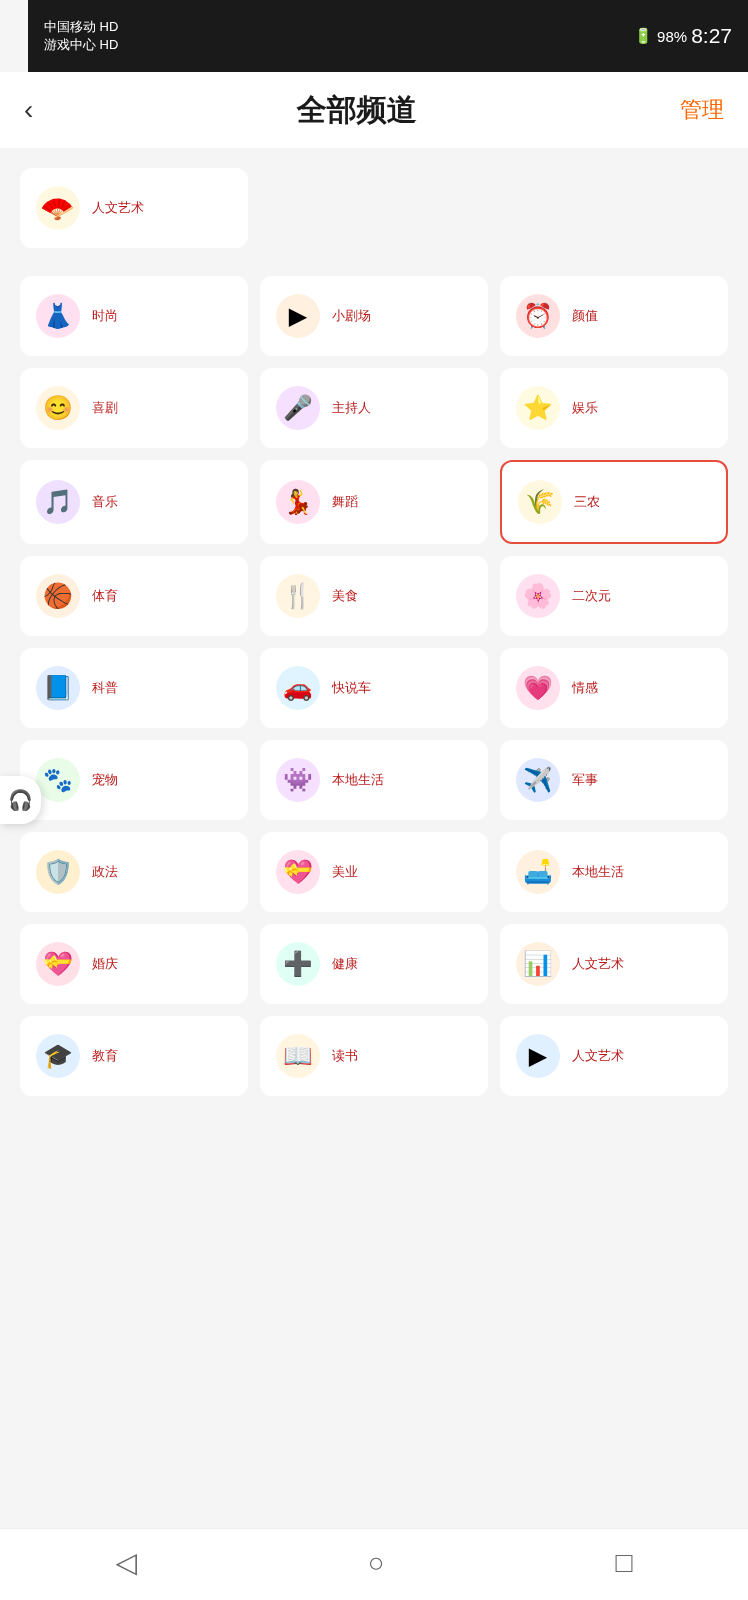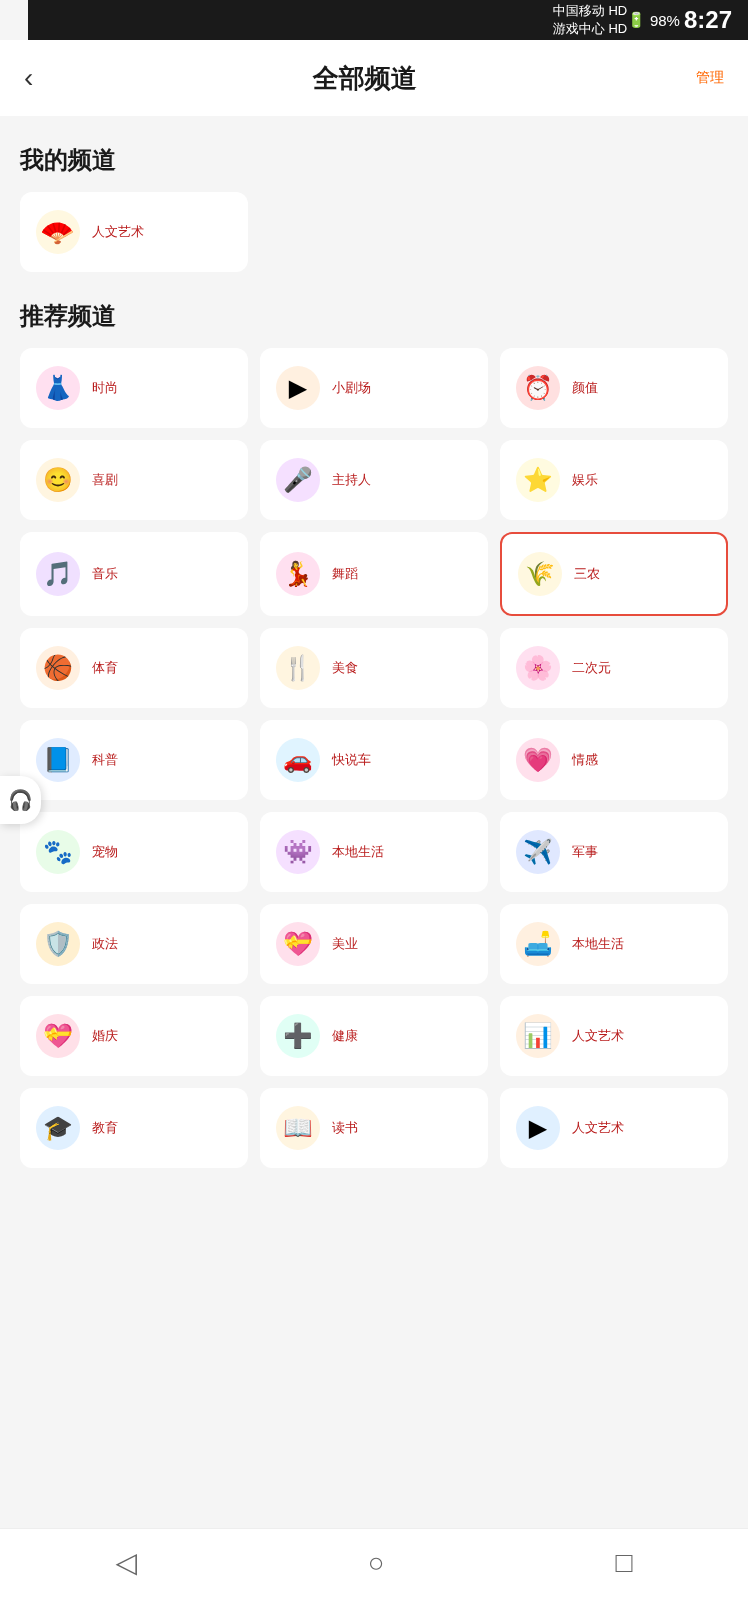--- a/index.html
+++ b/index.html
@@ -10,52 +10,52 @@
       font-family: -apple-system, 'PingFang SC', 'Microsoft YaHei', sans-serif;
       display: flex;
       flex-direction: column;
     }
 
     
     .status-bar {
       background: #1a1a1a;
       color: white;
       display: flex;
-      justify-content: flex-end;
+      justify-content: space-between;
       align-items: center;
       padding: 6px 16px;
       font-size: 18px;
-      height: 40px;
+      height: 72px;
       margin-left: 28px;
     }
     .status-left { display: flex; flex-direction: column; font-size: 13px; line-height: 1.4; }
     .status-right { display: flex; align-items: center; gap: 4px; font-size: 15px; }
-    .time { font-size: 24px; font-weight: 700; }
+    .time { font-size: 21px; font-weight: 400; }
 
     
     .header {
       background: white;
       display: flex;
       align-items: center;
       justify-content: space-between;
       padding: 18px 24px;
       height: 76px;
     }
     .header-title {
-      font-size: 26px;
+      font-size: 30px;
       font-weight: 700;
       color: #1a1a1a;
     }
     .header-back {
       font-size: 28px;
       color: #333;
       cursor: pointer;
     }
     .header-manage {
-      font-size: 14px;
+      font-size: 22px;
       color: #ff6600;
       cursor: pointer;
     }
 
     
     .content {
       flex: 1;
       padding: 20px 20px 30px;
       background: #f5f5f5;
     }
@@ -165,29 +165,27 @@
 <div class="header">
   <span class="header-back">‹</span>
   <span class="header-title">全部频道</span>
   <span class="header-manage">管理</span>
 </div>
 
 <div class="float-btn">🎧</div>
 
 <div class="content">
 
-  <div class="section-title">我的频道</div>
   <div class="my-channels-grid">
     <div class="channel-card">
       <div class="channel-icon" style="background:#fff8e1; font-size:28px;">🪭</div>
       <span class="channel-name">人文艺术</span>
     </div>
   </div>
 
-  <div class="section-title">推荐频道</div>
   <div class="channels-grid" id="channels-grid">
   <div class="channel-card">
         <div class="channel-icon" style="background: rgb(255, 224, 240);">👗</div>
         <span class="channel-name">时尚</span>
       </div>
       <div class="channel-card">
         <div class="channel-icon" style="background: rgb(255, 240, 224);">▶</div>
         <span class="channel-name">小剧场</span>
       </div>
       <div class="channel-card">

